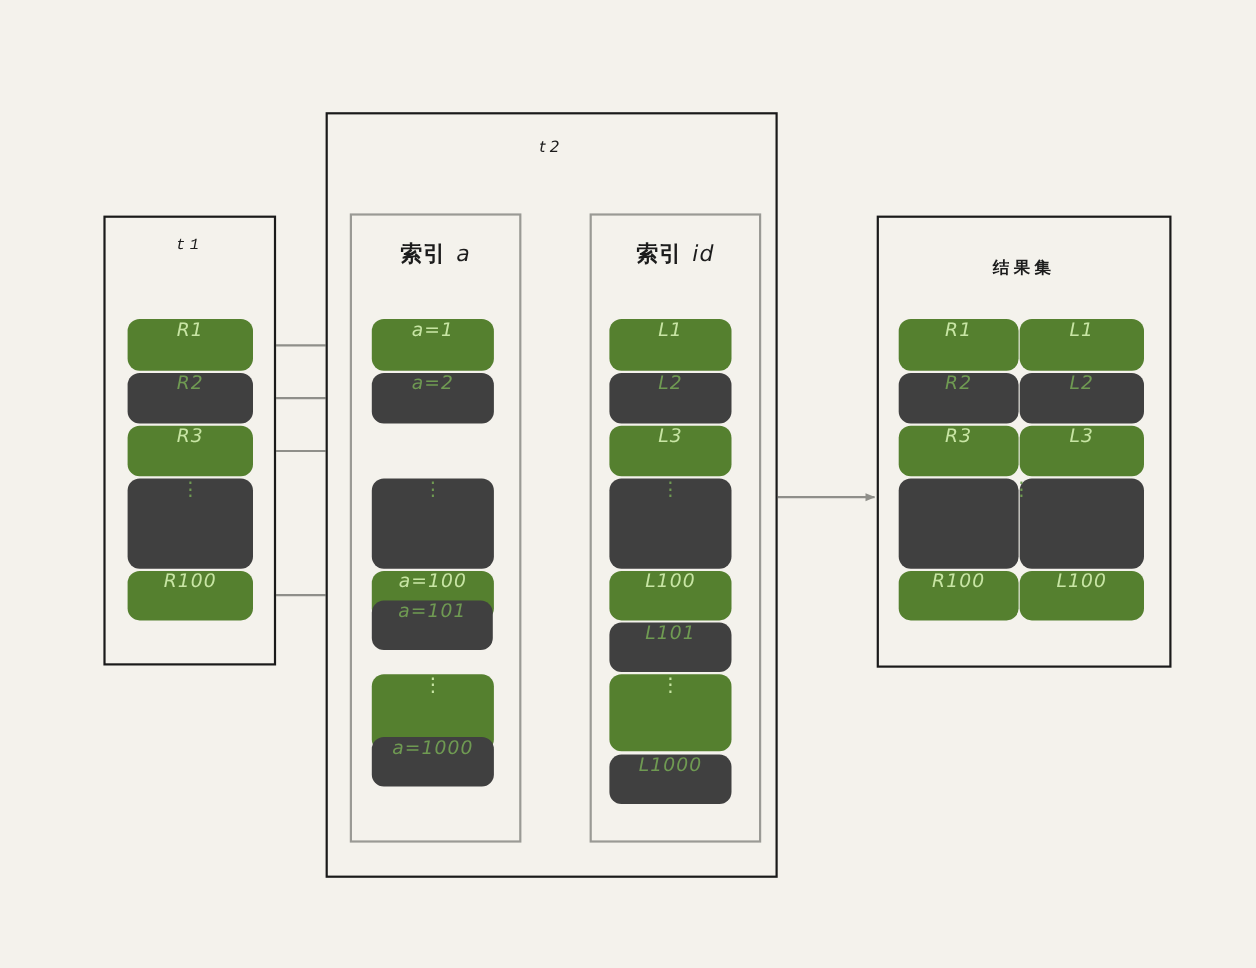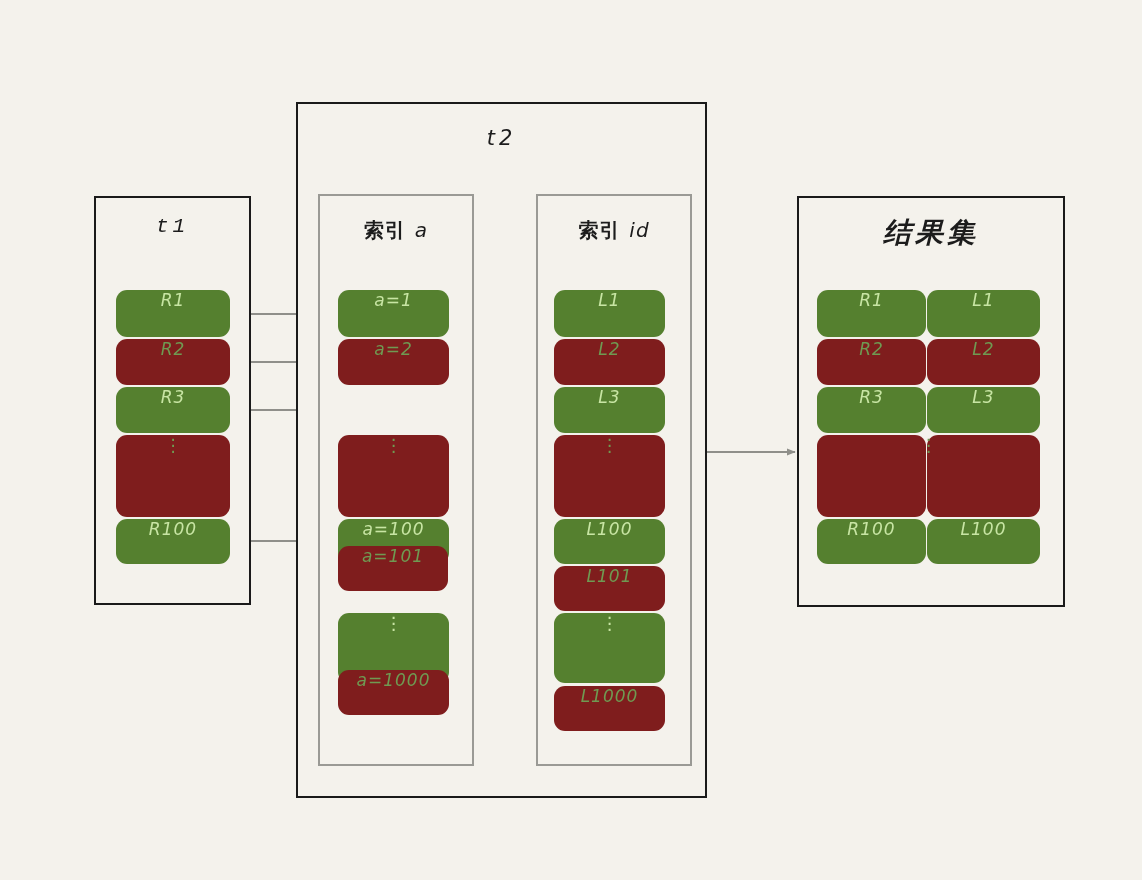--- a/index.html
+++ b/index.html
@@ -32,21 +32,21 @@
     position: absolute;
     left: 0;
     width: 100%;
     text-align: center;
     color: #1c1c1c;
     font-family: "DejaVu Sans", sans-serif;
     letter-spacing: 2px;
     white-space: nowrap;
   }
   .title-latin {
-    font-size: 21px;
+    font-size: 14px;
     font-style: italic;
     letter-spacing: 4px;
   }
   .title-cjk {
     font-size: 20px;
     font-weight: bold;
   }
   .title-cjk .cjk {
     font-weight: bold;
     letter-spacing: 1px;
@@ -66,21 +66,21 @@
     box-sizing: border-box;
     font-size: 17px;
     font-style: italic;
     letter-spacing: 1px;
   }
   .cell.dark {
     background: #55802f;
     color: #c8e5a4;
   }
   .cell.light {
-    background: #7f1d1d;
+    background: #404040;
     color: #6f9a52;
     border-radius: 11px;
   }
   .cell .dots {
     display: block;
     line-height: 4px;
     font-size: 18px;
     font-style: normal;
     letter-spacing: 0;
     transform: translateY(-2px);
@@ -229,21 +229,21 @@
         <i>.</i>
         <i>.</i>
         <i>.</i>
       </span>
     </div>
   <div class="cell light" style="left:554px; top:686px; width:111px; height:45px;">
       <span>L1000</span>
     </div>
 
   <div class="outer-box" style="left:797px; top:196px; width:268px; height:411px;">
-    <div class="box-title title-cjk" style="top:16px; font-size:28px; letter-spacing:4px;font-style:italic;">结果集</div>
+    <div class="box-title title-cjk" style="top:36px; font-size:15px; letter-spacing:4px;">结果集</div>
   </div>
 
   <div class="cell dark pair-left" style="left:817px; top:290px; width:109px; height:47px;">
       <span>R1</span>
     </div>
   <div class="cell dark pair-right" style="left:927px; top:290px; width:113px; height:47px;">
       <span>L1</span>
     </div>
 
   <div class="cell light pair-left" style="left:817px; top:339px; width:109px; height:46px;">

